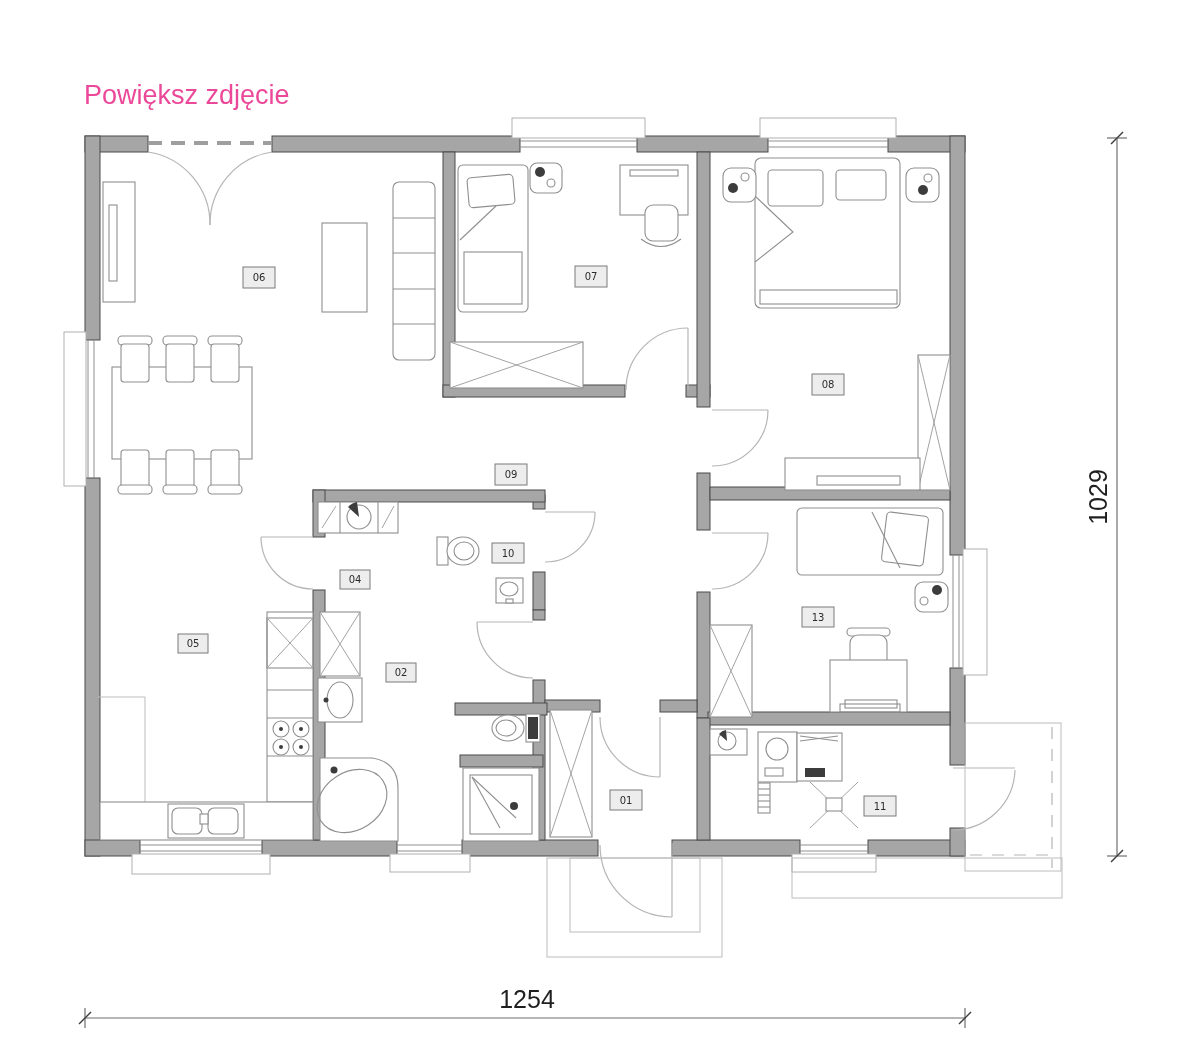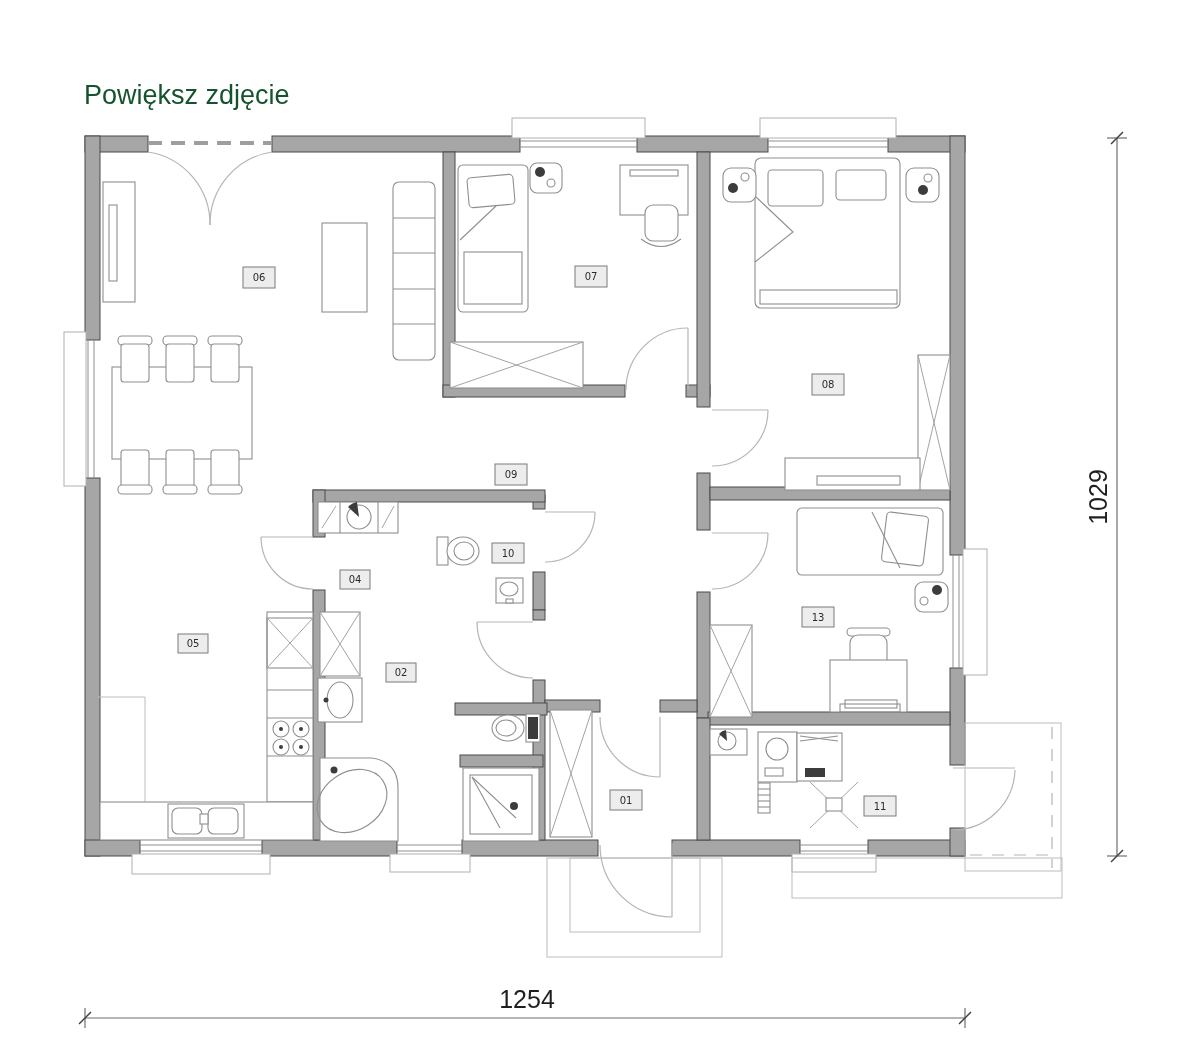--- a/index.html
+++ b/index.html
@@ -1,18 +1,18 @@
 <!DOCTYPE html>
 <html><head>
 <meta charset="utf-8">
 <style>
   html,body{margin:0;padding:0;background:#ffffff;}
   .stage{position:relative;width:1200px;height:1056px;background:#ffffff;overflow:hidden;
          font-family:"Liberation Sans",sans-serif;}
-  .enlarge-link{position:absolute;left:84px;top:80px;font-size:27px;color:#14532d;
+  .enlarge-link{position:absolute;left:84px;top:80px;font-size:27px;color:#ec4899;
          font-family:"Liberation Sans",sans-serif;cursor:pointer;text-align:center;}
   svg{position:absolute;left:0;top:0;}
   .w{fill:#a6a6a6;stroke:#4a4a4a;stroke-width:1;}
   .f{fill:#ffffff;stroke:#8f8f8f;stroke-width:1.1;}
   .fn{fill:none;stroke:#8f8f8f;stroke-width:1.1;}
   .thin{fill:none;stroke:#bcbcbc;stroke-width:1;}
   .sill{fill:#ffffff;stroke:#b0b0b0;stroke-width:1;}
   .glass{stroke:#8f8f8f;stroke-width:1;}
   .arc{fill:none;stroke:#b5b5b5;stroke-width:1.2;}
   .dark{fill:#3c3c3c;}

